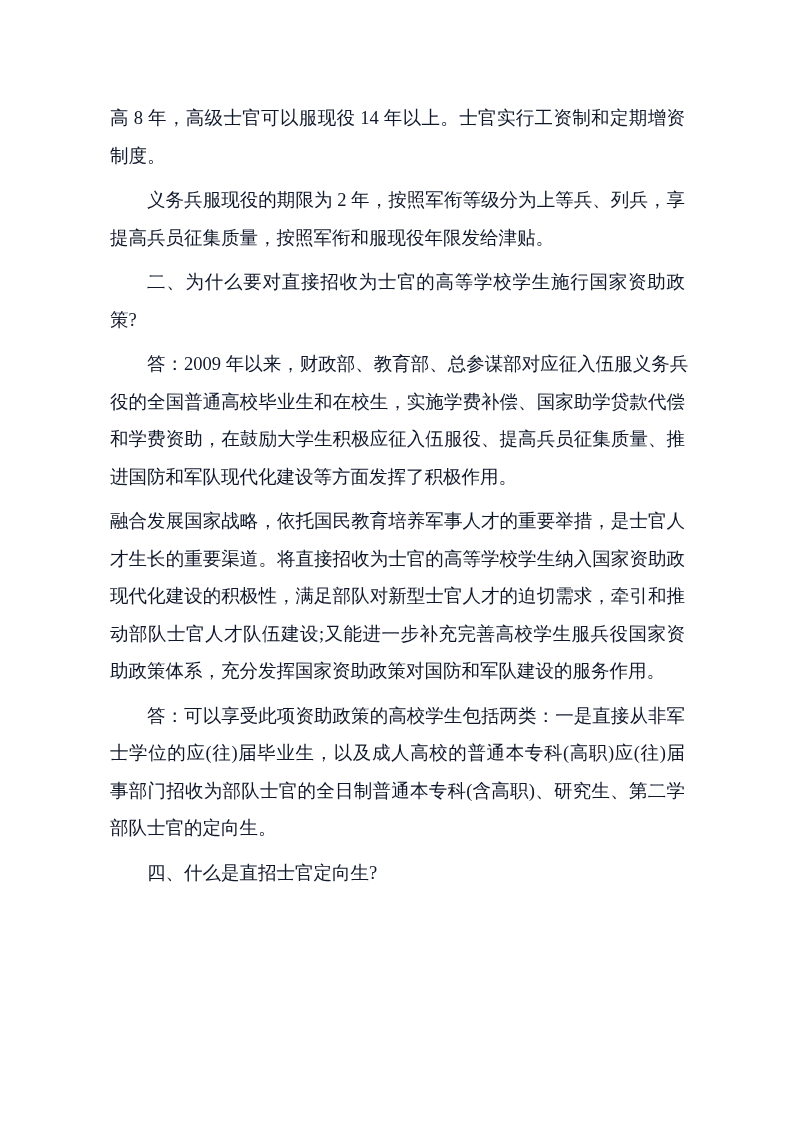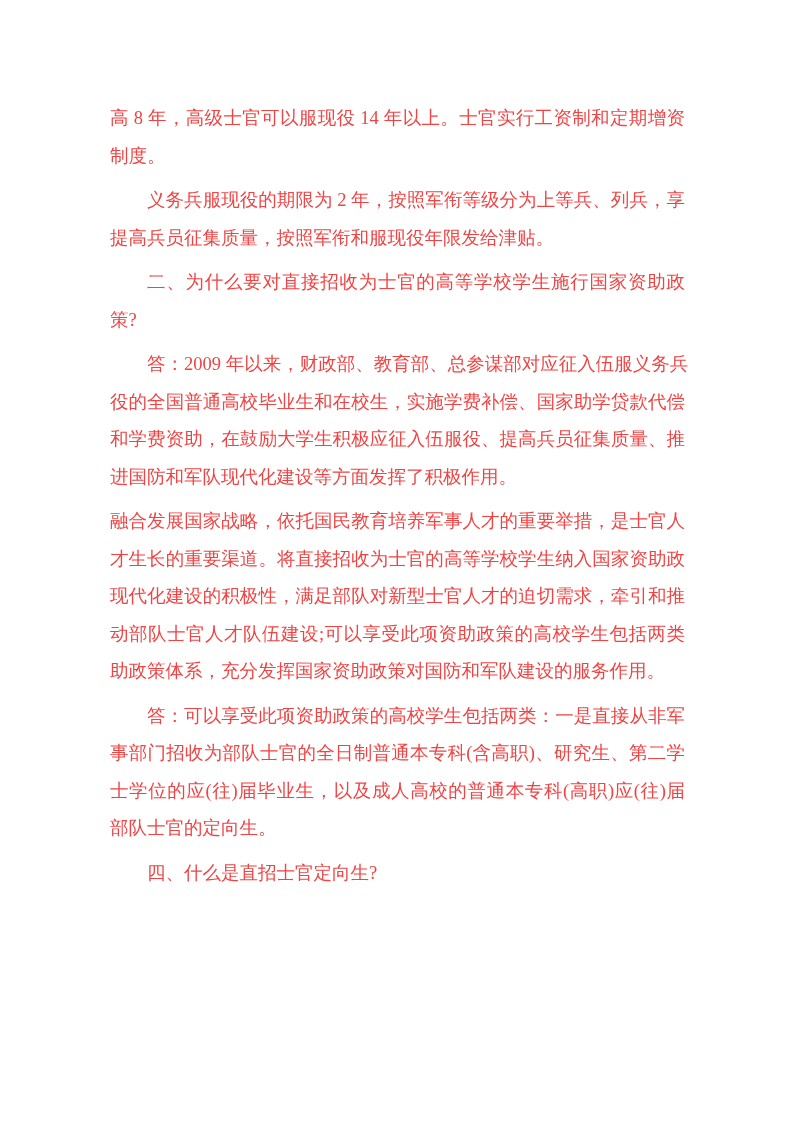--- a/index.html
+++ b/index.html
@@ -18,21 +18,21 @@
   }
   .para {
     margin: 0 0 7px 0;
     padding: 0;
   }
   .line {
     display: block;
     font-family: "Liberation Serif", "DejaVu Serif", serif;
     font-size: 18.5px;
     line-height: 37.5px;
-    color: #ef4444;
+    color: #0f172a;
     white-space: nowrap;
     text-align: left;
   }
   
   .fl {
     text-align: justify;
     text-align-last: justify;
     text-justify: inter-character;
   }
   
@@ -64,29 +64,29 @@
     <span class="line fl fi">答：2009 年以来，财政部、教育部、总参谋部对应征入伍服义务兵</span>
     <span class="line fl">役的全国普通高校毕业生和在校生，实施学费补偿、国家助学贷款代偿</span>
     <span class="line fl">和学费资助，在鼓励大学生积极应征入伍服役、提高兵员征集质量、推</span>
     <span class="line">进国防和军队现代化建设等方面发挥了积极作用。</span>
   </p>
 
   <p class="para">
     <span class="line fl">融合发展国家战略，依托国民教育培养军事人才的重要举措，是士官人</span>
     <span class="line fl">才生长的重要渠道。将直接招收为士官的高等学校学生纳入国家资助政</span>
     <span class="line fl">现代化建设的积极性，满足部队对新型士官人才的迫切需求，牵引和推</span>
-    <span class="line fl">动部队士官人才队伍建设;可以享受此项资助政策的高校学生包括两类</span>
+    <span class="line fl">动部队士官人才队伍建设;又能进一步补充完善高校学生服兵役国家资</span>
     <span class="line">助政策体系，充分发挥国家资助政策对国防和军队建设的服务作用。</span>
   </p>
 
 
   <p class="para">
     <span class="line fl fi">答：可以享受此项资助政策的高校学生包括两类：一是直接从非军</span>
+    <span class="line fl">士学位的应(往)届毕业生，以及成人高校的普通本专科(高职)应(往)届</span>
     <span class="line fl">事部门招收为部队士官的全日制普通本专科(含高职)、研究生、第二学</span>
-    <span class="line fl">士学位的应(往)届毕业生，以及成人高校的普通本专科(高职)应(往)届</span>
     <span class="line">部队士官的定向生。</span>
   </p>
 
   <p class="para">
     <span class="line fi">四、什么是直招士官定向生?</span>
   </p>
 
 </div>
 
 </body></html>

